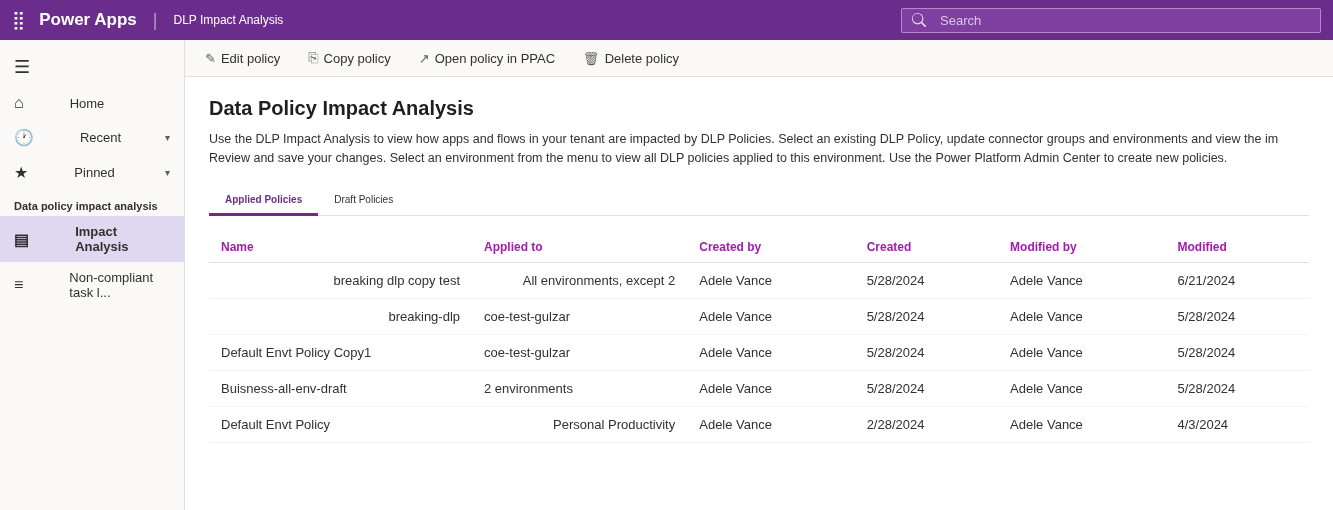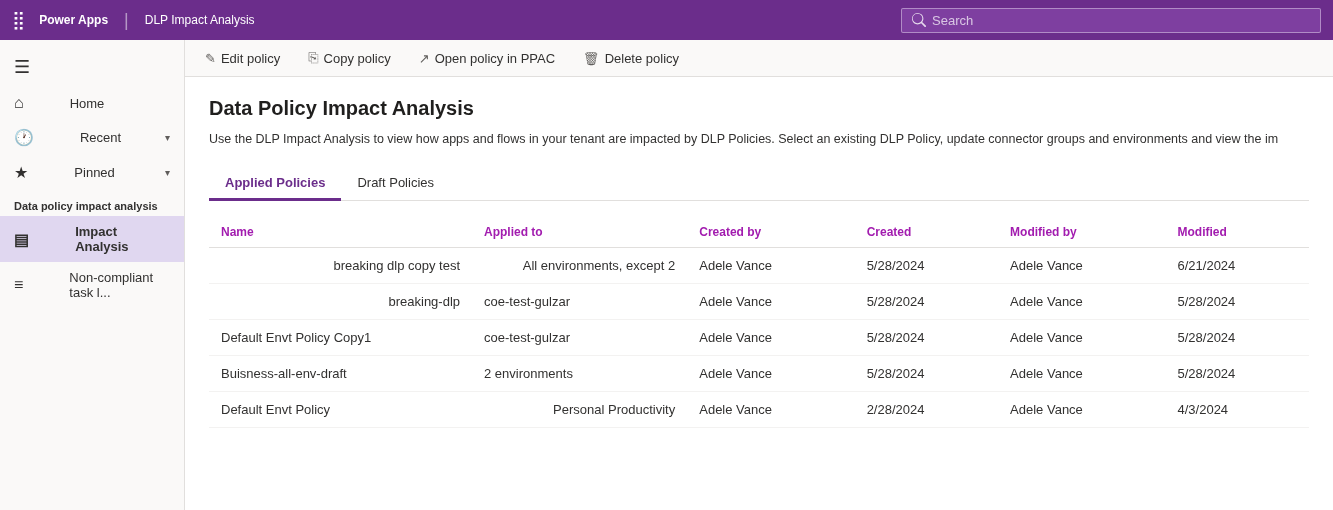--- a/index.html
+++ b/index.html
@@ -17,40 +17,40 @@
     }
     .top-nav-waffle {
       color: white;
       font-size: 18px;
       cursor: pointer;
       margin-right: 4px;
     }
     .top-nav-appname {
       color: white;
       font-weight: 700;
-      font-size: 12px;
+      font-size: 17px;
     }
     .top-nav-separator {
       color: rgba(255,255,255,0.5);
       font-size: 18px;
       margin: 0 6px;
     }
     .top-nav-pagetitle {
       color: white;
       font-size: 12px;
     }
     .top-nav-search {
       margin-left: auto;
       display: flex;
       align-items: center;
       background: #7e3fa0;
       border: 1px solid rgba(255,255,255,0.4);
       border-radius: 2px;
       padding: 4px 10px;
-      gap: 6px;
+      gap: 14px;
       width: 420px;
     }
     .top-nav-search input {
       background: transparent;
       border: none;
       outline: none;
       color: white;
       font-size: 13px;
       width: 100%;
     }
@@ -152,21 +152,21 @@
 
     
     .tabs {
       display: flex;
       gap: 0;
       border-bottom: 1px solid #e1dfdd;
       margin-bottom: 16px;
     }
     .tab {
       padding: 8px 16px;
-      font-size: 13px;
+      font-size: 10px;
       color: #323130;
       cursor: pointer;
       border-bottom: 3px solid transparent;
       margin-bottom: -1px;
     }
     .tab.active {
       color: #6b2d8b;
       border-bottom-color: #6b2d8b;
       font-weight: 600;
     }
@@ -268,20 +268,21 @@
         <span class="toolbar-icon">🗑</span>
         <span>Delete policy</span>
       </button>
     </div>
 
     <div class="page-content">
       <h1 class="page-title">Data Policy Impact Analysis</h1>
       <p class="page-description">
         <span>Use the DLP Impact Analysis to view how apps and flows in your tenant are impacted by DLP Policies. Select an existing DLP Policy, update connector groups and environments and view the im</span>
         <br>
+        <span>Review and save your changes. Select an environment from the menu to view all DLP policies applied to this environment. Use the Power Platform Admin Center to create new policies.</span>
       </p>
 
       <div class="tabs">
         <div class="tab active">Applied Policies</div>
         <div class="tab">Draft Policies</div>
       </div>
 
       <table class="policies-table">
         <thead>
           <tr>

